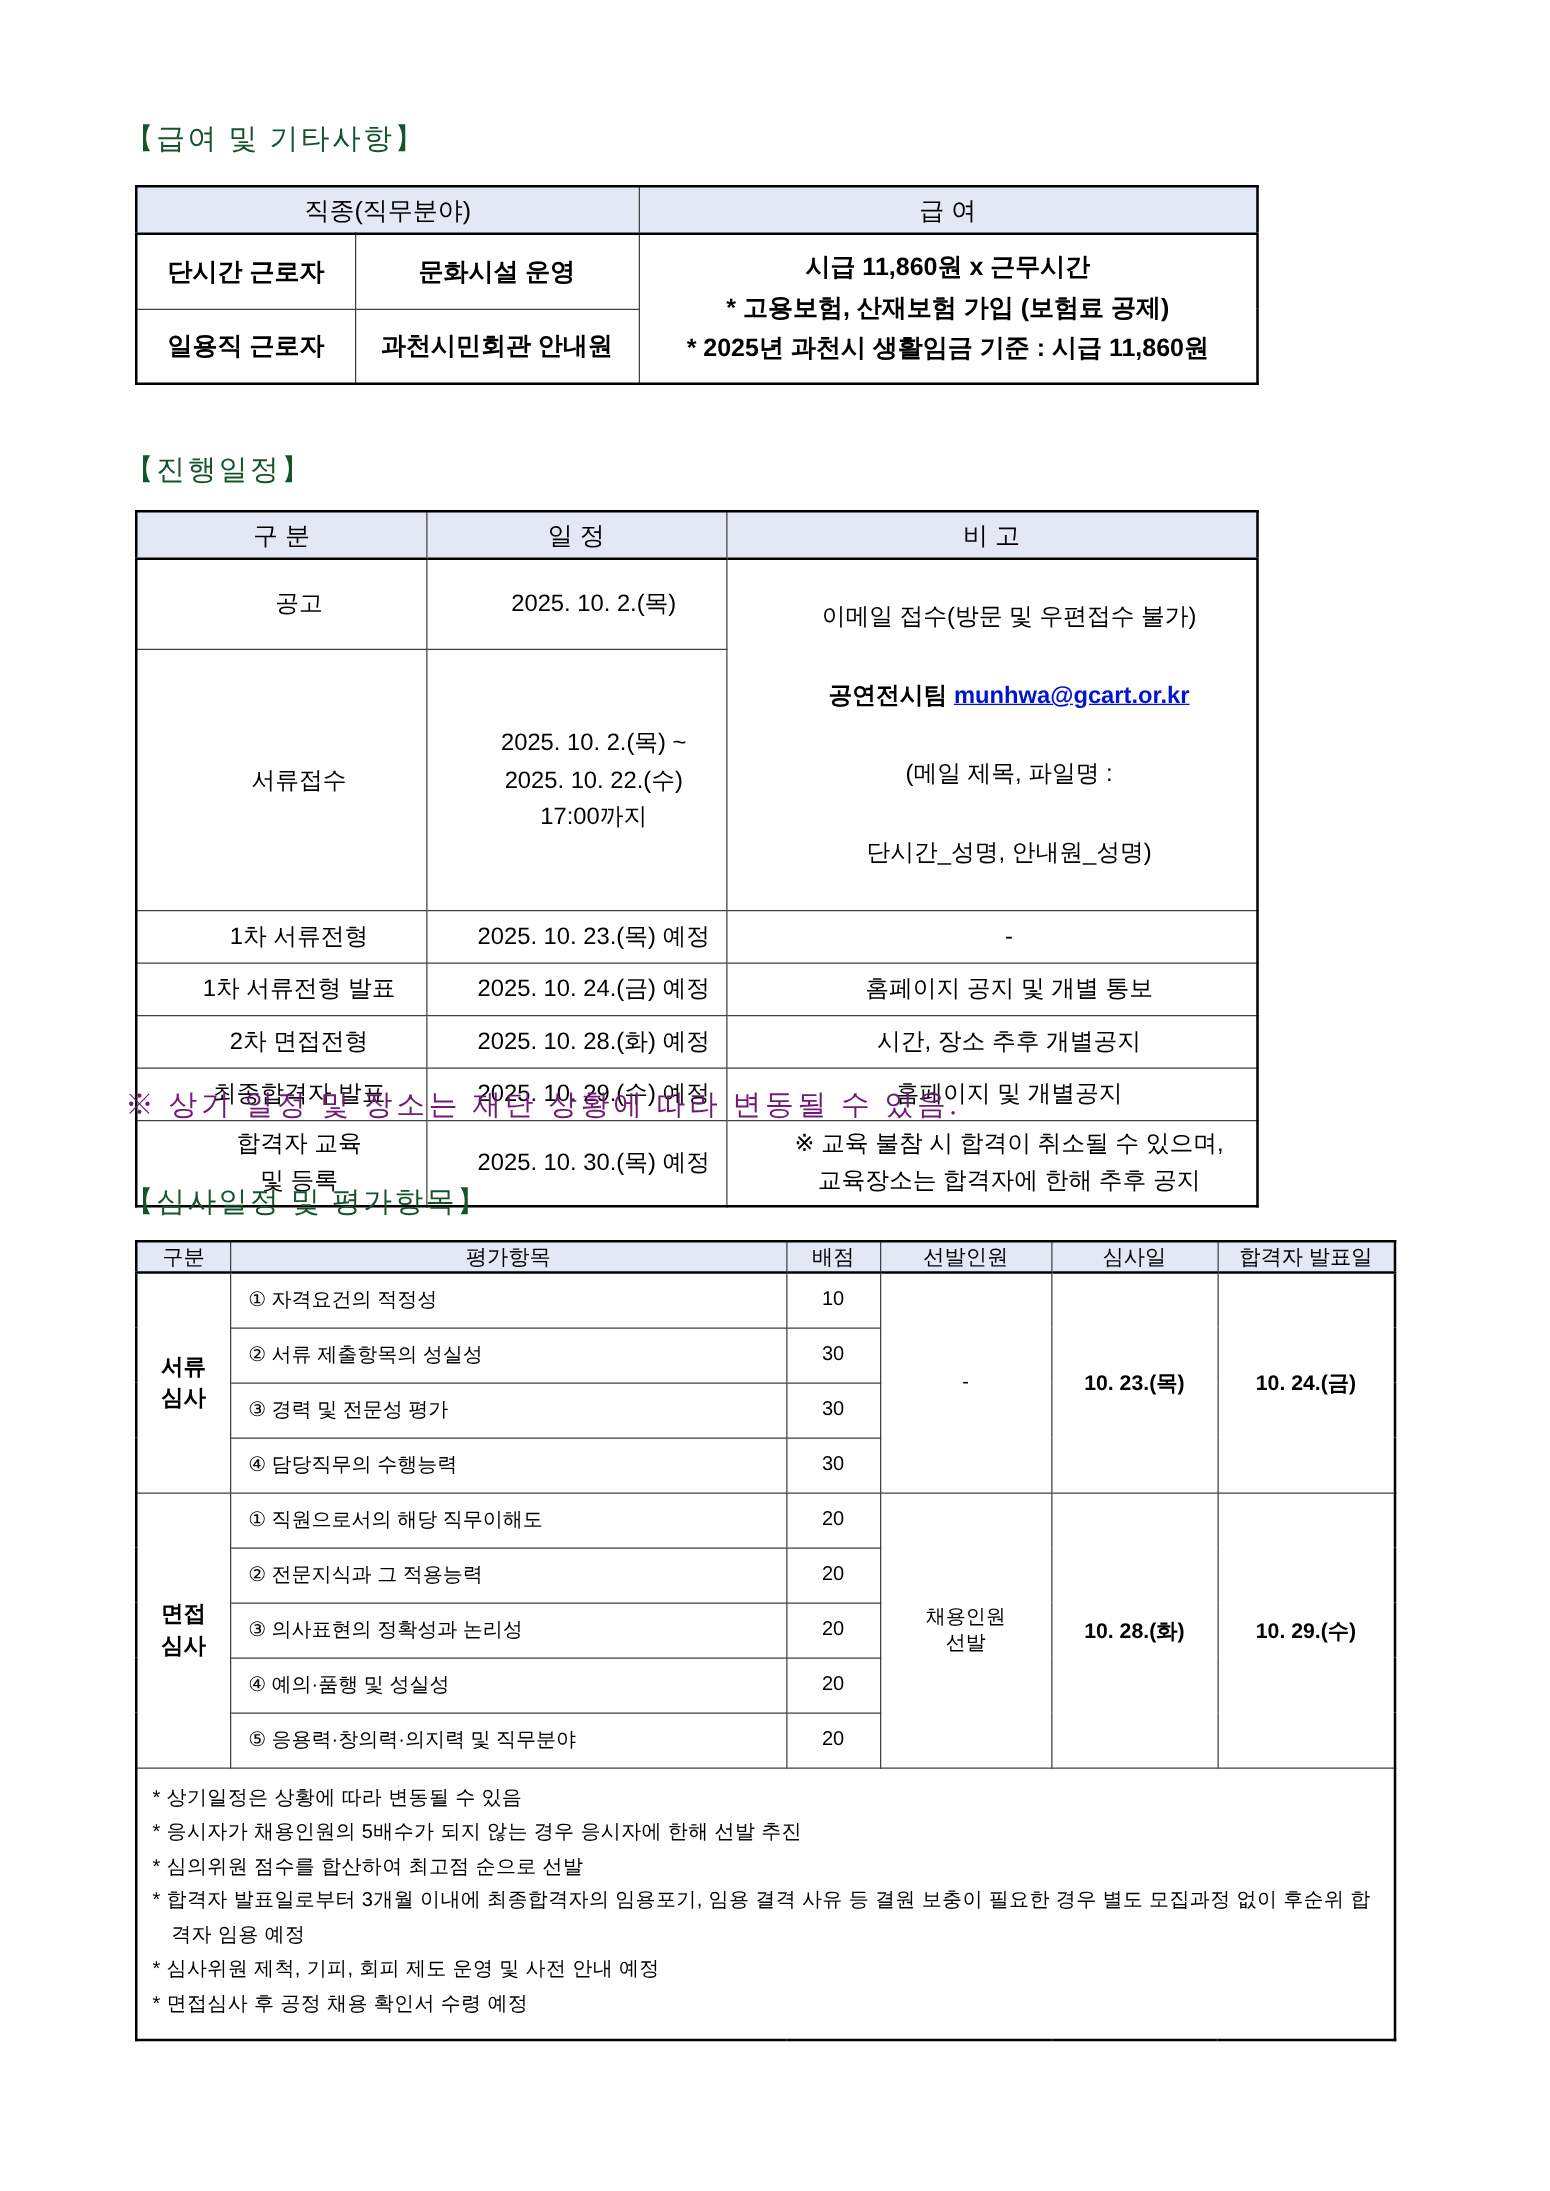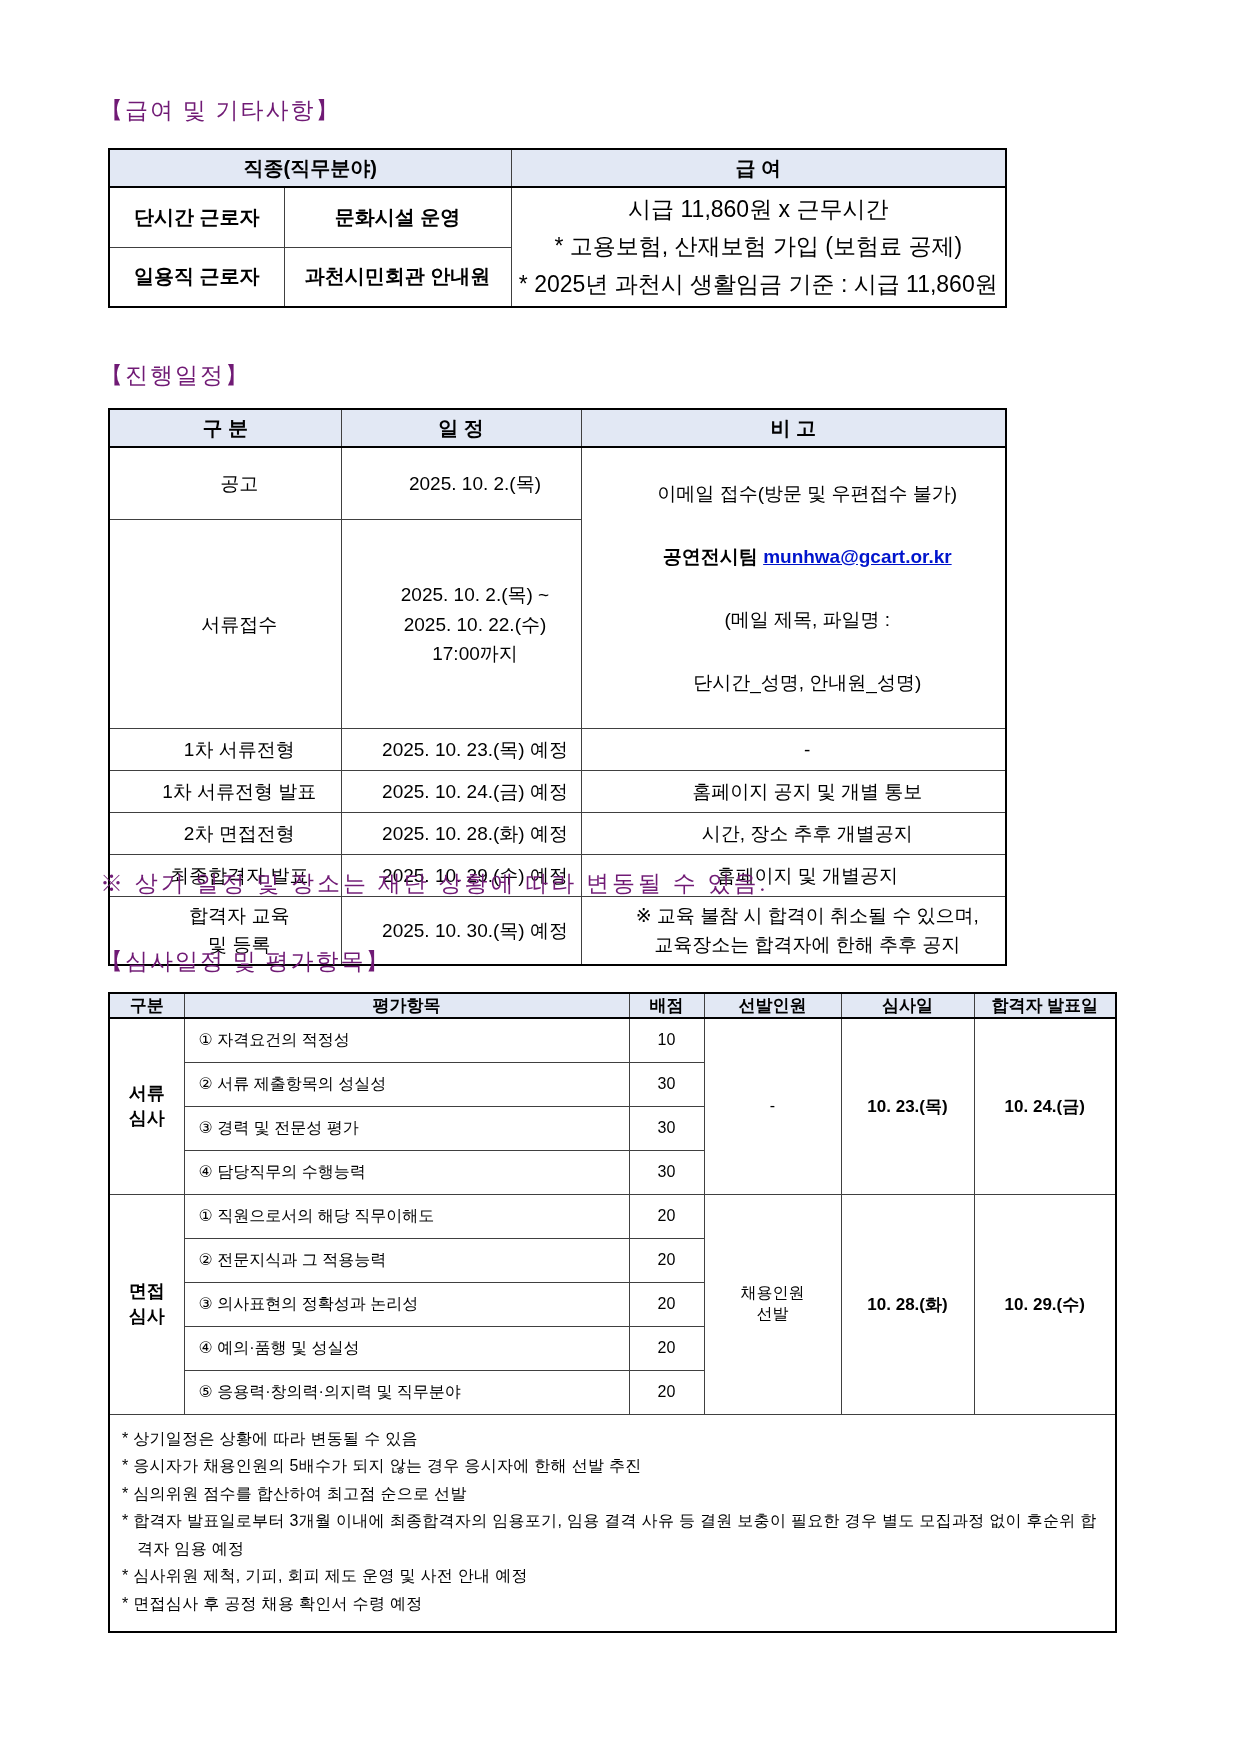--- a/index.html
+++ b/index.html
@@ -10,49 +10,49 @@
   *{margin:0;padding:0;box-sizing:border-box;}
   html,body{background:#ffffff;}
   body{
     width:1240px;height:1753px;position:relative;
     font-family:"Liberation Sans","DejaVu Sans",sans-serif;
     color:#000;
   }
   .sec-title{
     position:absolute;left:100px;
     font-family:"Liberation Serif","DejaVu Serif",serif;
-    font-size:23px;letter-spacing:2px;color:#701a75;
+    font-size:23px;letter-spacing:2px;color:#14532d;
   }
   #sec1-title{top:95px;}
   #sec2-title{top:360px;font-family:Liberation Mono, monospace;}
   #sec3-title{top:946px;}
   #schedule-note{
     position:absolute;left:100px;top:868px;
     font-family:"Liberation Serif","DejaVu Serif",serif;
     font-size:23px;letter-spacing:3px;color:#701a75;
   }
   table{
     position:absolute;border-collapse:collapse;table-layout:fixed;
     background:#fff;
   }
   table,td,th{border:1px solid #404040;}
   table{border:2px solid var(--border-dark);}
   th{
     background:var(--header-bg);
     border-bottom:2px solid var(--border-dark);
-    font-weight:bold;white-space:pre-wrap;
+    font-weight:normal;white-space:pre-wrap;
   }
   td,th{text-align:center;vertical-align:middle;white-space:pre-line;}
 
   
   #salary-table{left:108px;top:148px;width:897px;font-size:20px;}
   #salary-table th{height:38px;font-size:20px;}
   #salary-table .row{height:60px;}
   #salary-table .job-type,#salary-table .job-field{font-weight:bold;}
-  #salary-table .pay-cell{font-size:23px;line-height:1.62;font-weight:normal;}
+  #salary-table .pay-cell{font-size:20px;line-height:1.62;font-weight:bold;}
 
   
   #schedule-table{left:108px;top:408px;width:897px;font-size:19px;}
   #schedule-table th{height:38px;font-size:20px;}
   #schedule-table td{line-height:1.55;padding-left:28px;}
   .remark-line{line-height:1.75;}
   .remark-team{font-weight:bold;}
   .email-link{
     color:var(--email-link);font-weight:bold;text-decoration:underline;
     cursor:pointer;

